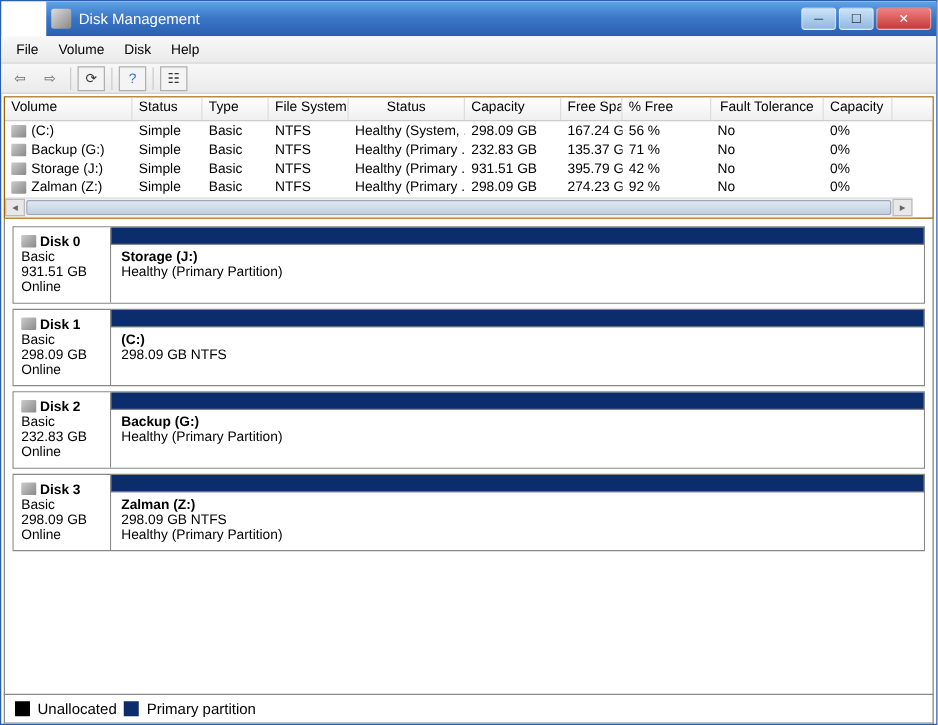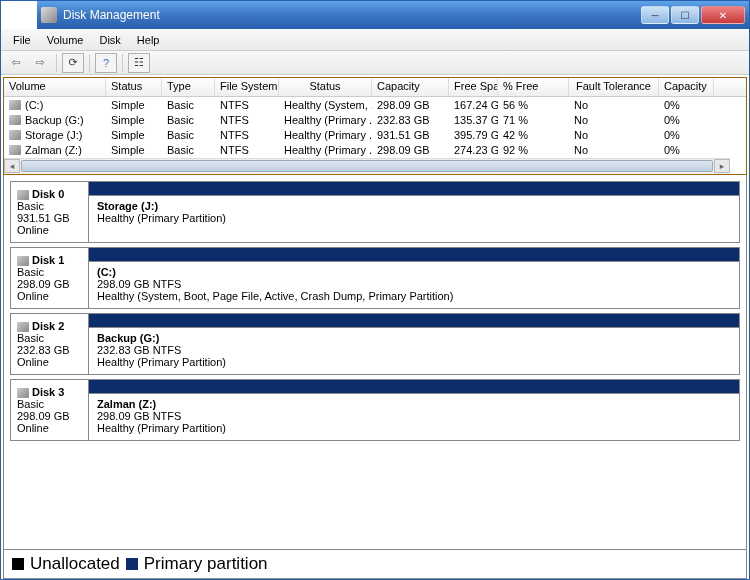--- a/index.html
+++ b/index.html
@@ -24,26 +24,26 @@
 .vcell { padding: 0 5px; font-size:11px; white-space:nowrap; overflow:hidden; display:flex; align-items:center; gap:4px;}
 .diskicon { width:12px; height:10px; background: linear-gradient(135deg,#ccc,#888); border-radius:1px; display:inline-block;}
 .scrollbar-h { position:absolute; bottom:0; left:0; right:16px; height:16px; background:#f0f0f0; border-top:1px solid #ddd;}
 .scroll-track{position:relative;height:100%;}
 .scroll-arrow{width:16px;height:14px;background:#e8e8e8;border:1px solid #bbb;position:absolute;top:0;display:flex;align-items:center;justify-content:center;font-size:9px;color:#666;}
 .scroll-arrow.left{left:0;} .scroll-arrow.right{right:0;}
 .thumb{position:absolute;top:1px;left:17px;right:17px;height:12px;background:linear-gradient(to bottom,#e0e8f0,#c0d0e0);border:1px solid #9ab;border-radius:2px;}
 .graphical { flex:1; overflow-y:auto; border:1px solid #888; border-top:none; padding: 6px; background:#fff;}
 .diskrow { display:flex; margin-bottom:4px; border:1px solid #888;}
 .diskhead { width:78px; background:#fff; padding:6px; border-right:1px solid #888; font-size:11px;}
-.diskhead .dname { font-weight:bold; display:flex; align-items:flex-end; gap:3px;}
+.diskhead .dname { font-weight:bold; display:flex; align-items:flex-start; gap:3px;}
 .diskbody { flex:1; display:flex; flex-direction:column;}
 .partbar { height:14px; background:#0b2d6b; border-bottom:1px solid #888;}
 .partinfo { flex:1; padding:4px 8px; font-size:11px; background:#fff;}
 .partinfo .pname { font-weight:bold;}
-.legend { border:1px solid #888; border-top:none; padding:4px 8px; display:flex; align-items:center; gap:6px; font-size:17px;}
+.legend { border:1px solid #888; border-top:none; padding:4px 8px; display:flex; align-items:center; gap:6px; font-size:12px;}
 .legbox { width:12px; height:12px; display:inline-block;}
 .legbox.black{background:#000;} .legbox.blue{background:#0b2d6b;}
 .vtbody{overflow-y:auto; height:94px;}
 </style>
 </head>
 <body>
 
 <div class="titlebar">
   <span class="icon"></span>
   <span class="title">Disk Management</span>
@@ -185,39 +185,37 @@
           </div>
           <div>Basic</div>
           <div>298.09 GB</div>
           <div>Online</div>
         </div>
         <div class="diskbody">
           <div class="partbar"></div>
           <div class="partinfo">
             <div class="pname">  (C:)</div>
             <div>298.09 GB NTFS</div>
-            <div>Healthy (System, Boot, Page File, Active, Crash Dump, Primary Partition)</div>
           </div>
         </div>
       </div>
       <div class="diskrow">
         <div class="diskhead">
           <div class="dname">
             <span class="diskicon"></span>
             <span>Disk 2</span>
           </div>
           <div>Basic</div>
           <div>232.83 GB</div>
           <div>Online</div>
         </div>
         <div class="diskbody">
           <div class="partbar"></div>
           <div class="partinfo">
             <div class="pname">Backup  (G:)</div>
-            <div>232.83 GB NTFS</div>
             <div>Healthy (Primary Partition)</div>
           </div>
         </div>
       </div>
       <div class="diskrow">
         <div class="diskhead">
           <div class="dname">
             <span class="diskicon"></span>
             <span>Disk 3</span>
           </div>

